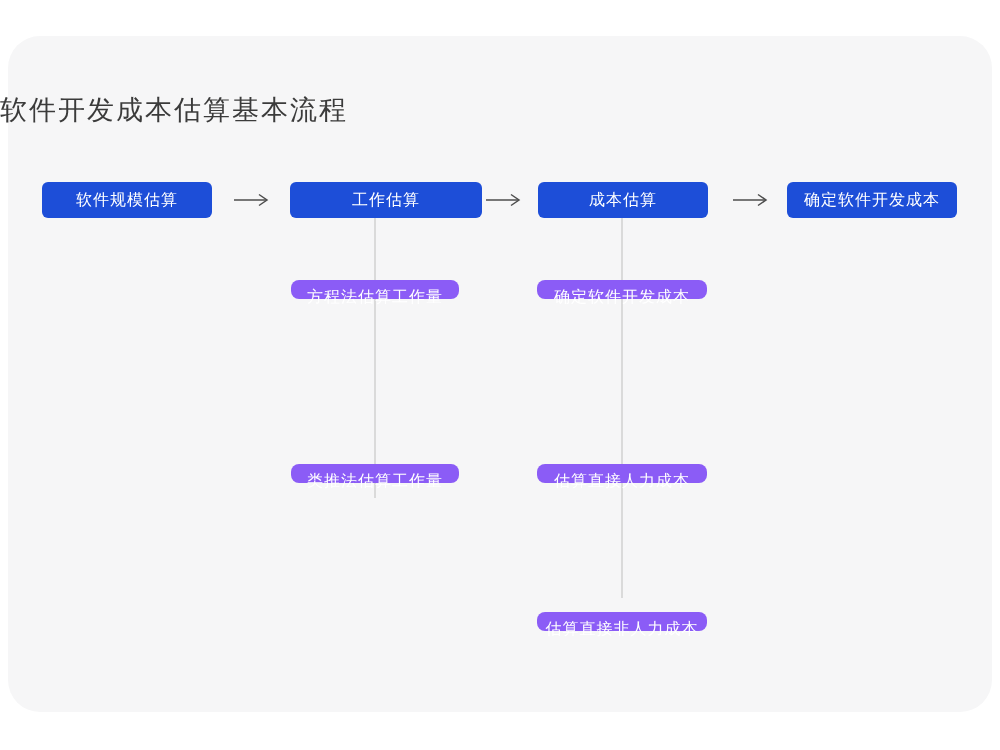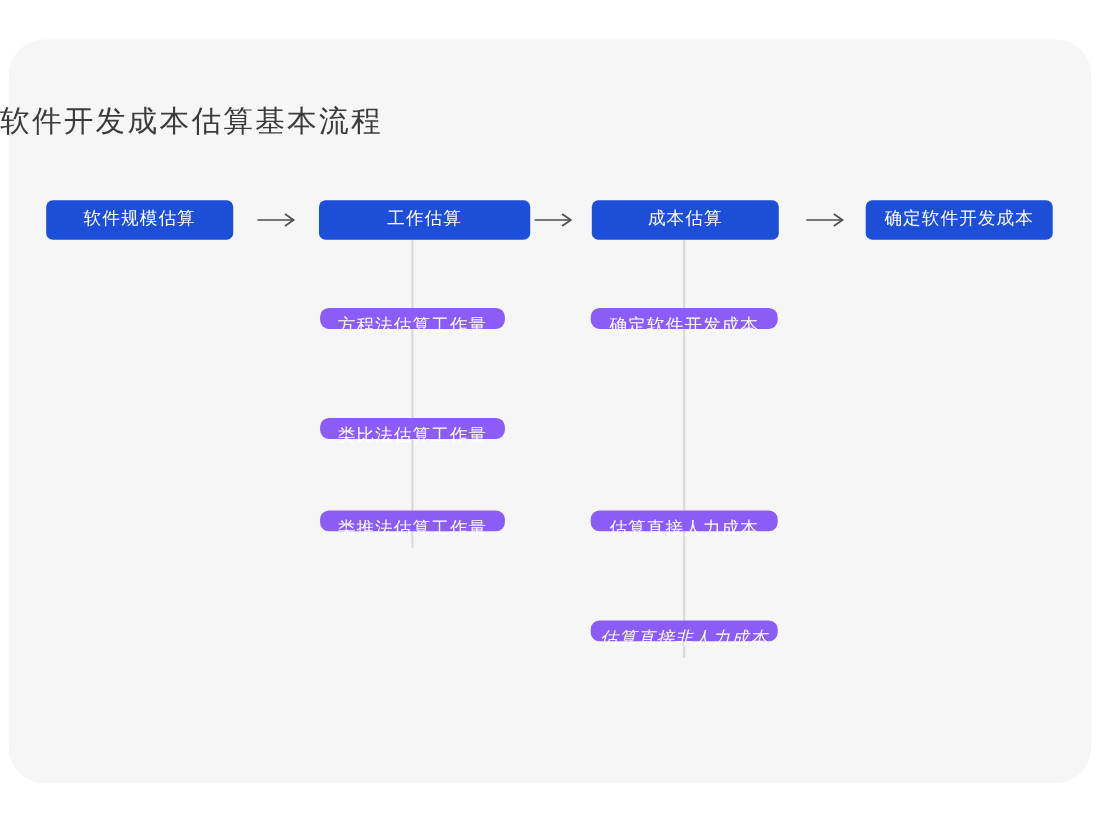--- a/index.html
+++ b/index.html
@@ -79,21 +79,21 @@
 
   #arrow-0 { left: 232px; }
   #arrow-1 { left: 484px; }
   #arrow-2 { left: 731px; }
 
   .work-col { left: 291px; width: 168px; }
   .cost-col { left: 537px; width: 170px; }
   .row-0 { top: 280px; }
   .row-1 { top: 380px; }
   .row-2 { top: 464px; }
-  .row-3 { top: 564px; font-style: italic; }
+  .row-3 { top: 612px; }
 </style>
 </head>
 <body>
 
 <div class="canvas">
 
   <div class="card"></div>
 
   <div class="title">软件开发成本估算基本流程</div>
 
@@ -112,20 +112,19 @@
   <svg class="arrow" id="arrow-1" viewBox="0 0 40 16">
     <line x1="2" y1="8" x2="34" y2="8" stroke="#4d4d4d" stroke-width="1.5"></line>
     <path d="M27 2.5 L35 8 L27 13.5" fill="none" stroke="#4d4d4d" stroke-width="1.5"></path>
   </svg>
   <svg class="arrow" id="arrow-2" viewBox="0 0 40 16">
     <line x1="2" y1="8" x2="34" y2="8" stroke="#4d4d4d" stroke-width="1.5"></line>
     <path d="M27 2.5 L35 8 L27 13.5" fill="none" stroke="#4d4d4d" stroke-width="1.5"></path>
   </svg>
 
   <div class="node sub work-col row-0">方程法估算工作量</div>
-  <div class="node sub work-col row-1">类比法估算工作量</div>
   <div class="node sub work-col row-2">类推法估算工作量</div>
 
   <div class="node sub cost-col row-0">确定软件开发成本</div>
   <div class="node sub cost-col row-2">估算直接人力成本</div>
   <div class="node sub cost-col row-3">估算直接非人力成本</div>
 
 </div>
 
 </body></html>

